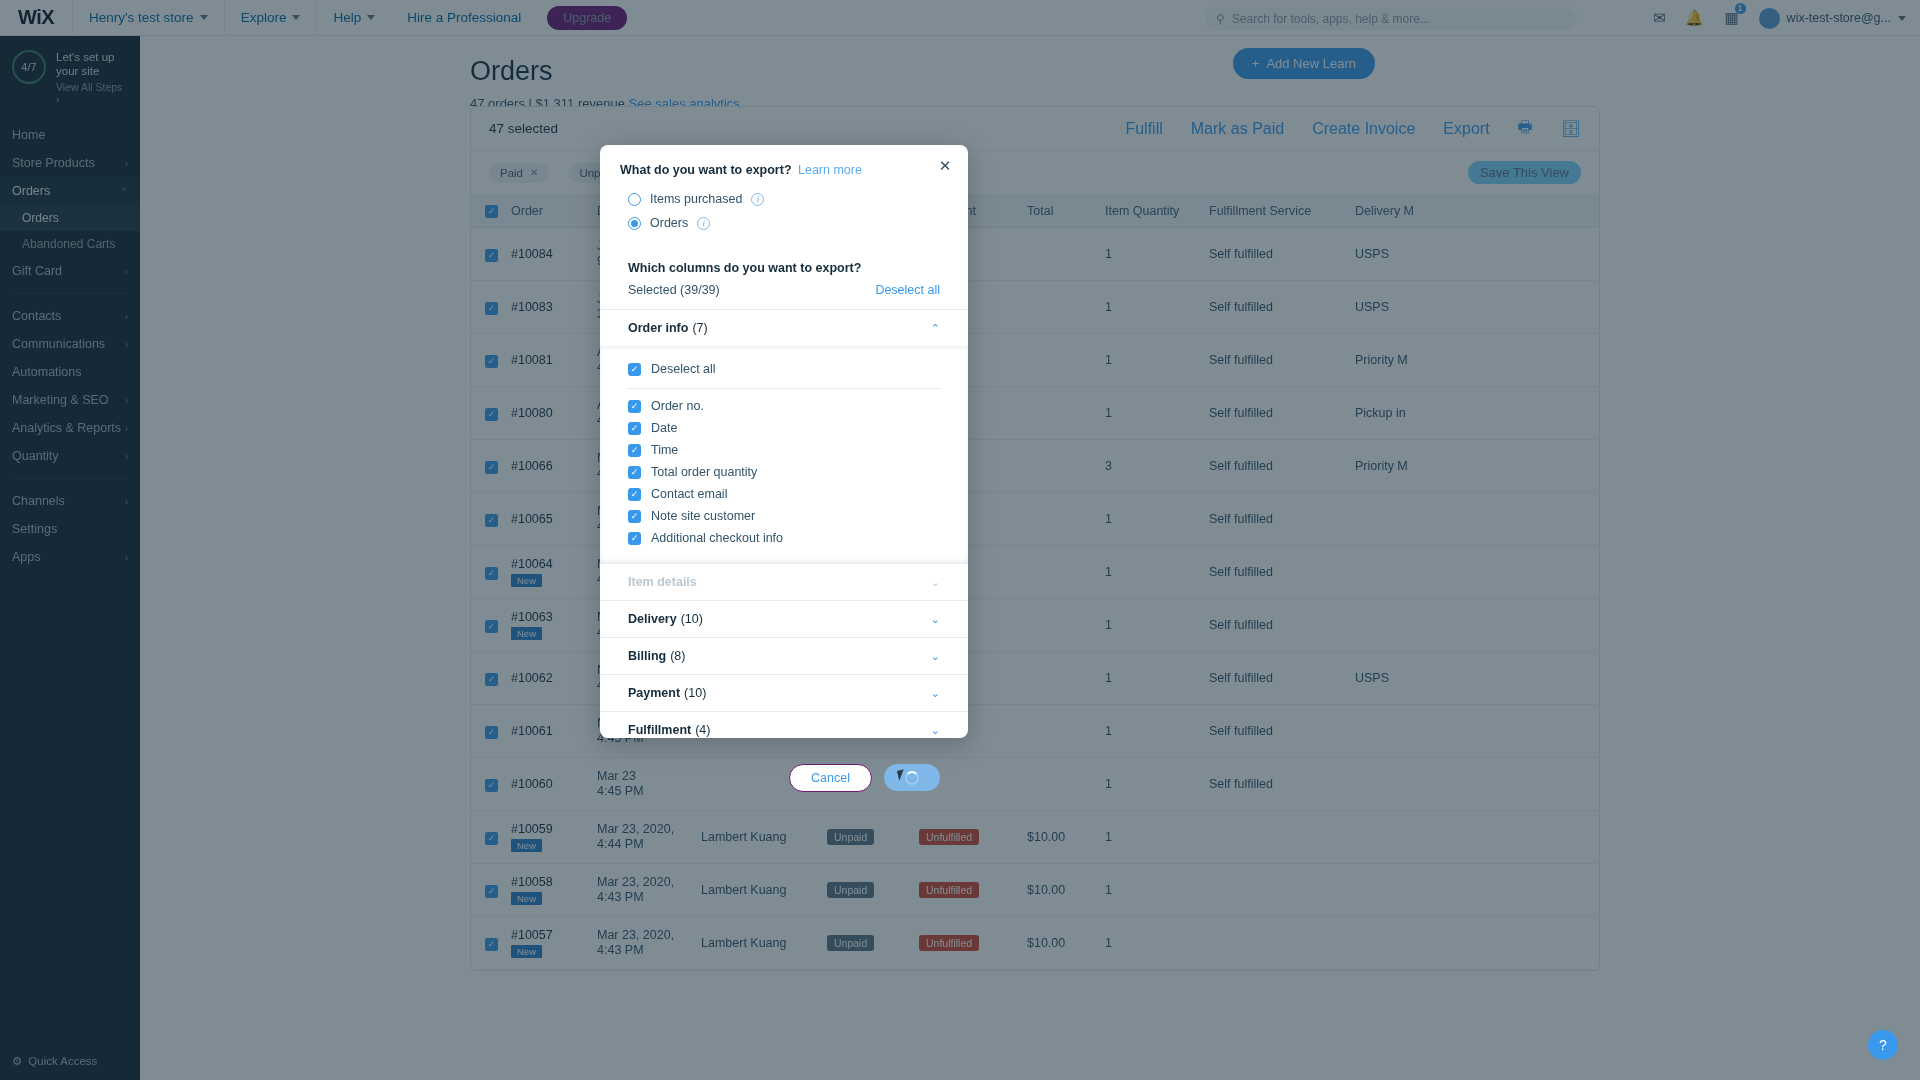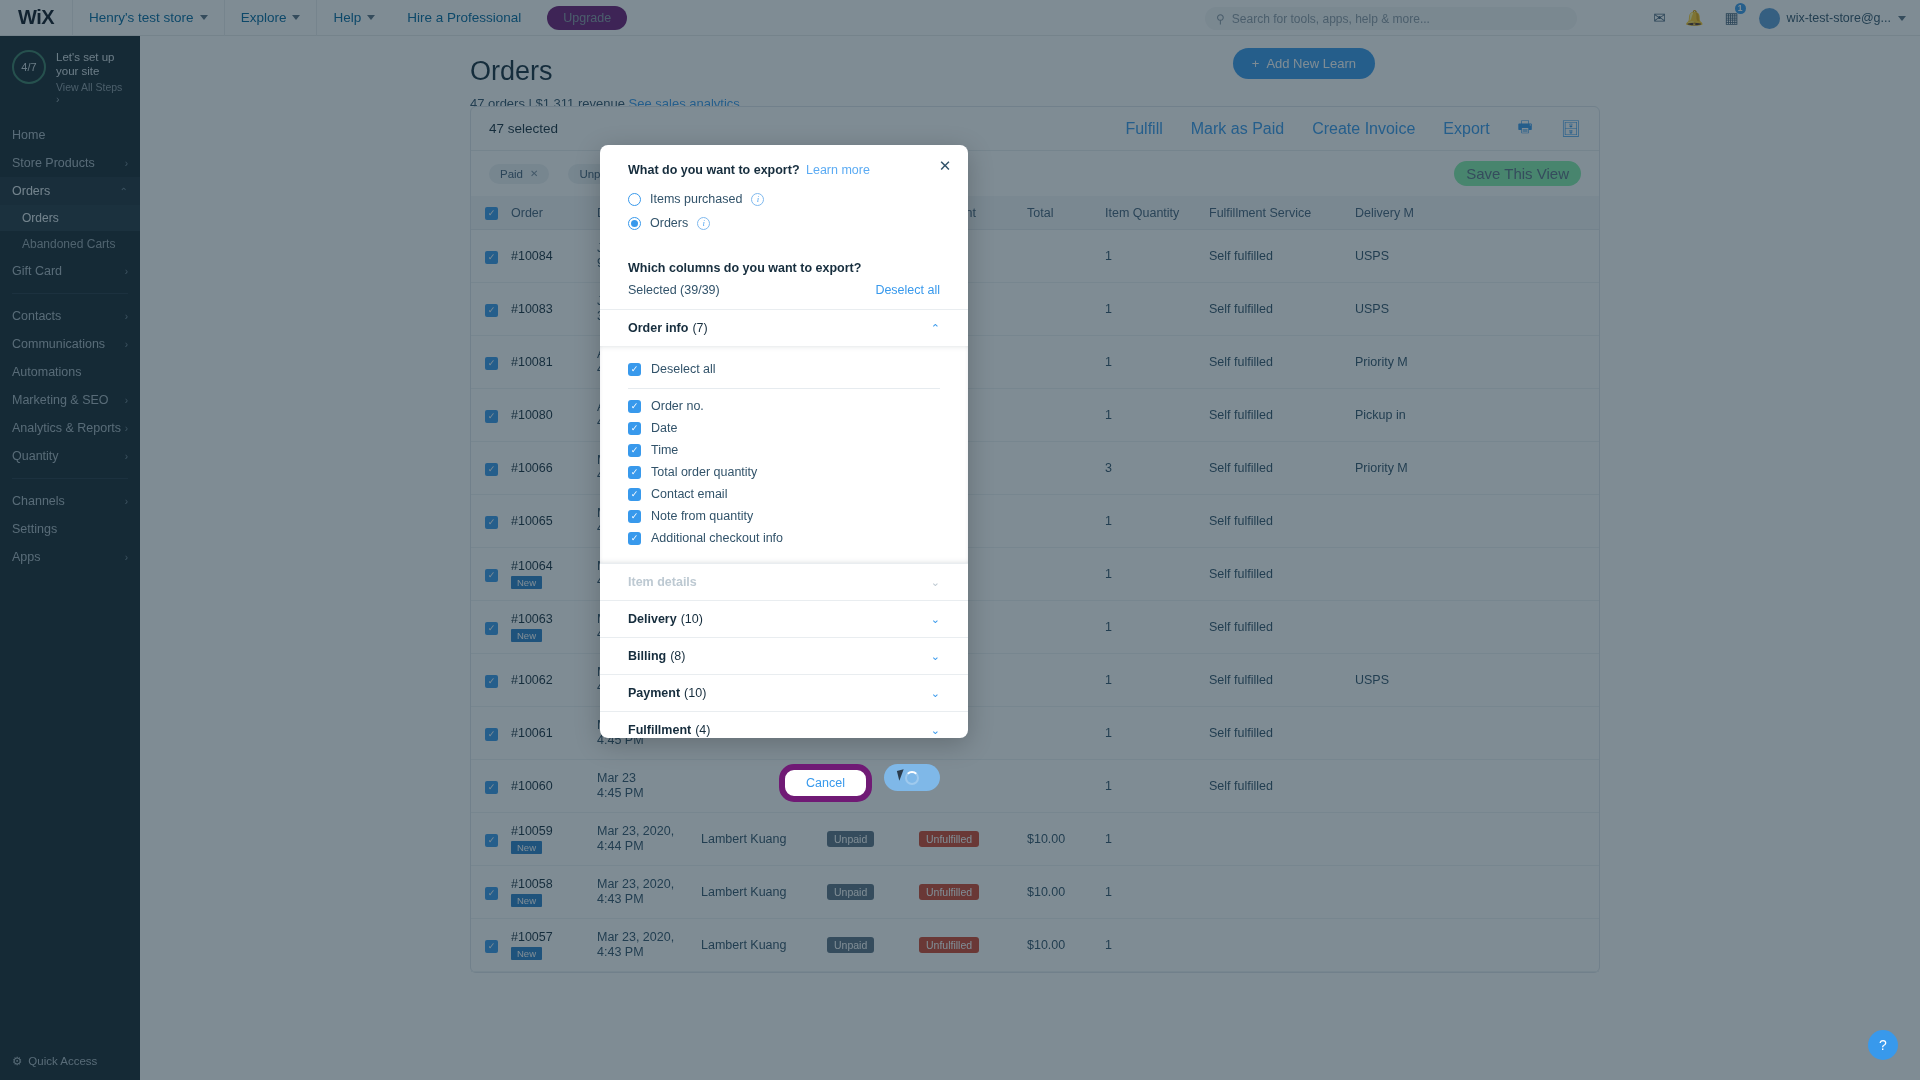--- a/index.html
+++ b/index.html
@@ -101,22 +101,22 @@
   }
   .actions { margin-left: auto; display: flex; align-items: center; gap: 28px;
              color: #3899ec; font-size: 16px; }
   .filters { display: flex; align-items: center; gap: 19px; padding: 10px 18px; }
   .chip {
     background: #edf1f4; border-radius: 13px; padding: 4px 11px; font-size: 11.5px;
     color: #43607a; display: flex; align-items: center; gap: 7px;
   }
   .chip .x { font-size: 10px; color: #7b8fa0; }
   .savebtn {
-    margin-left: auto; background: #86efac; color: #5b7285; border-radius: 13px;
-    padding: 4px 12px; font-size: 15px; text-align: center;
+    margin-left: auto; background: #7dd3fc; color: #5b7285; border-radius: 13px;
+    padding: 4px 12px; font-size: 13px; text-align: center;
   }
   table { width: 100%; border-collapse: collapse; font-size: 12.5px; }
   thead th {
     text-align: left; font-weight: 400; color: #43607a; font-size: 12.5px;
     padding: 9px 6px; background: #f4f6f8; border-bottom: 1px solid #e4e9ed;
     white-space: nowrap;
   }
   tbody td { padding: 11px 6px; border-bottom: 1px solid #eef1f4; color: #32536a;
              vertical-align: middle; white-space: nowrap; }
   tbody tr { height: 48px; }
@@ -141,21 +141,21 @@
     position: absolute; z-index: 100; left: 600px; top: 145px;
     width: 368px; height: 593px; background: #fff; border-radius: 8px;
     box-shadow: 0 6px 26px rgba(0,0,0,.22); display: flex; flex-direction: column;
   }
   .m-close {
     position: absolute; right: 13px; top: 11px; width: 20px; height: 20px;
     display: flex; align-items: center; justify-content: center;
     font-size: 15px; color: #32536a; background: none; border: none;
   }
   .m-title { padding: 24px 28px 0; font-size: 17px; font-weight: 700; color: #162d3d; }
-  .m-q { padding: 18px 28px 0; font-size: 12.5px; font-weight: 700; color: #162d3d; }
+  .m-q { padding: 18px 20px 0; font-size: 12.5px; font-weight: 700; color: #162d3d; }
   .m-q a { color: #5babf3; font-weight: 400; text-decoration: none; margin-left: 3px; }
   .radios { padding: 10px 28px 0; }
   .radio-row { display: flex; align-items: center; gap: 9px; padding: 5px 0;
                font-size: 12.5px; color: #32536a; }
   .rd { width: 13px; height: 13px; border-radius: 50%; border: 1.5px solid #3899ec;
         display: inline-flex; align-items: center; justify-content: center; flex: none; }
   .rd.on::after { content: ""; width: 7px; height: 7px; border-radius: 50%; background: #3899ec; }
   .info {
     width: 13px; height: 13px; border-radius: 50%; border: 1px solid #7fb9ee;
     color: #5babf3; font-size: 9px; display: inline-flex; align-items: center;
@@ -184,21 +184,21 @@
   }
   .ck-row { display: flex; align-items: center; gap: 10px; padding: 4px 0;
             font-size: 12.5px; color: #32536a; }
   .ckbox { width: 13px; height: 13px; border-radius: 3px; background: #3899ec;
            display: inline-flex; align-items: center; justify-content: center;
            color: #fff; font-size: 9px; flex: none; }
   .ck-div { height: 1px; background: #e6ebef; margin: 8px 0 6px; }
 
   .m-foot { margin-top: auto; display: flex; justify-content: flex-end;
             gap: 12px; padding: 16px 28px 20px; }
-  .btn-cancel { background: #fff; border: 6px solid #701a75; color: #3899ec;
+  .btn-cancel { background: #fff; border: 1px solid #701a75; color: #3899ec;
                 border-radius: 15px; padding: 6px 21px; font-size: 12.5px; }
   .btn-primary { background: #7fb8e8; border: none; border-radius: 15px;
                  width: 56px; height: 27px; position: relative; }
   .spinner { position: absolute; left: 50%; top: 50%; width: 14px; height: 14px;
              margin: -7px -7px; border: 2px solid rgba(255,255,255,.25);
              border-top-color: #fff; border-radius: 50%; }
   .cursor { position: absolute; left: 14px; top: 6px; width: 0; height: 0;
             border-left: 7px solid #2b3c4d; border-bottom: 10px solid transparent;
             transform: rotate(-14deg); }
   .help-fab { position: absolute; right: 22px; bottom: 20px; width: 30px; height: 30px;
@@ -613,21 +613,21 @@
           <label class="ck-row">
             <span class="ckbox">✓</span>
             <span>Total order quantity</span>
           </label>
           <label class="ck-row">
             <span class="ckbox">✓</span>
             <span>Contact email</span>
           </label>
           <label class="ck-row">
             <span class="ckbox">✓</span>
-            <span>Note from quantity</span>
+            <span>Note site customer</span>
           </label>
           <label class="ck-row">
             <span class="ckbox">✓</span>
             <span>Additional checkout info</span>
           </label>
         </div>
         <div class="acc-head disabled">
           <span class="nm">Item details</span>
           <span class="arw">⌄</span>
         </div>

